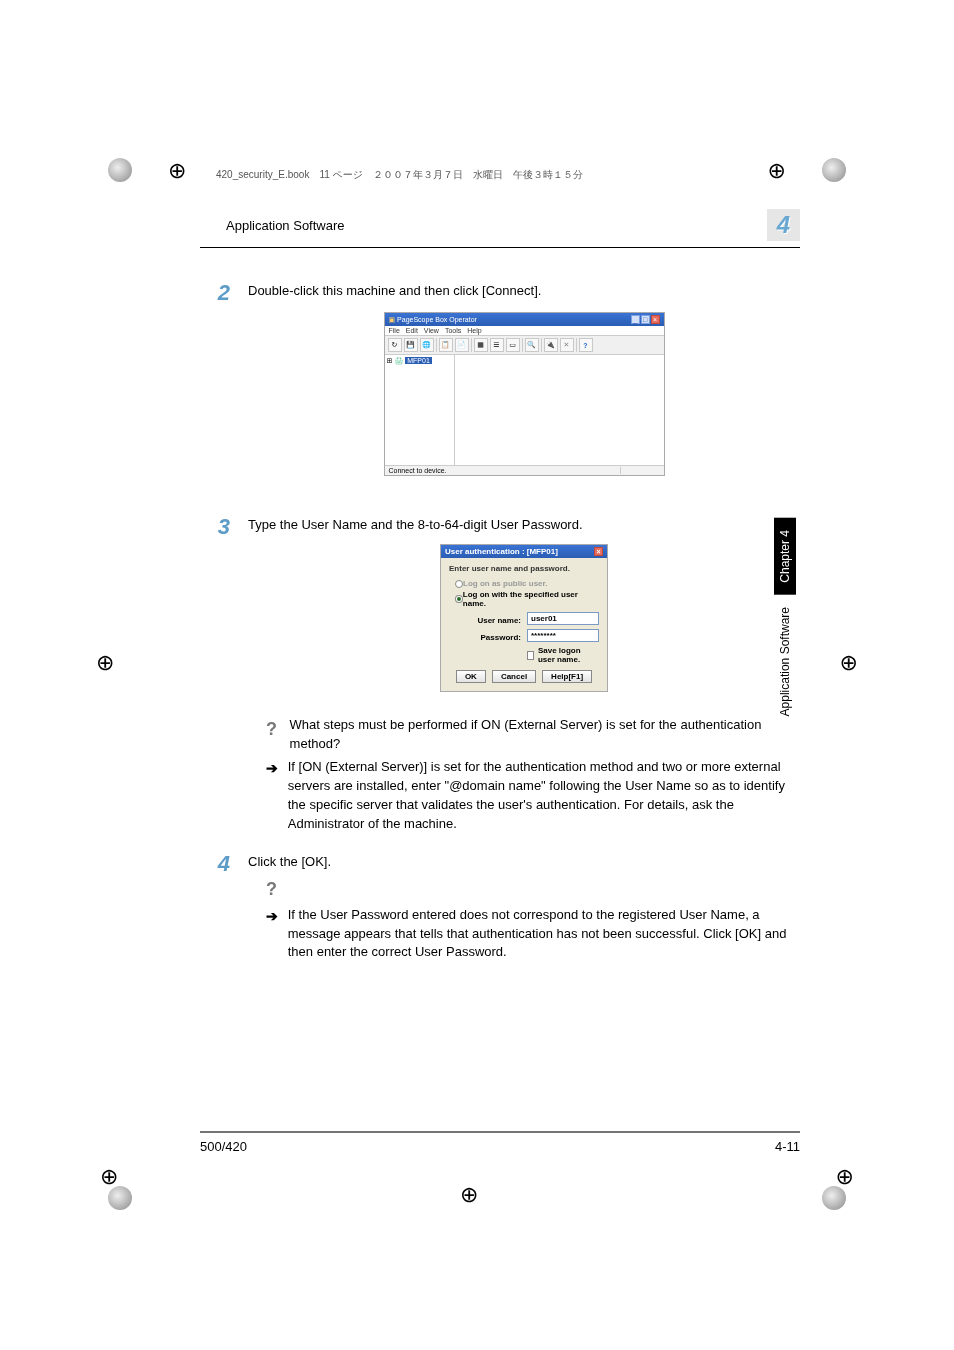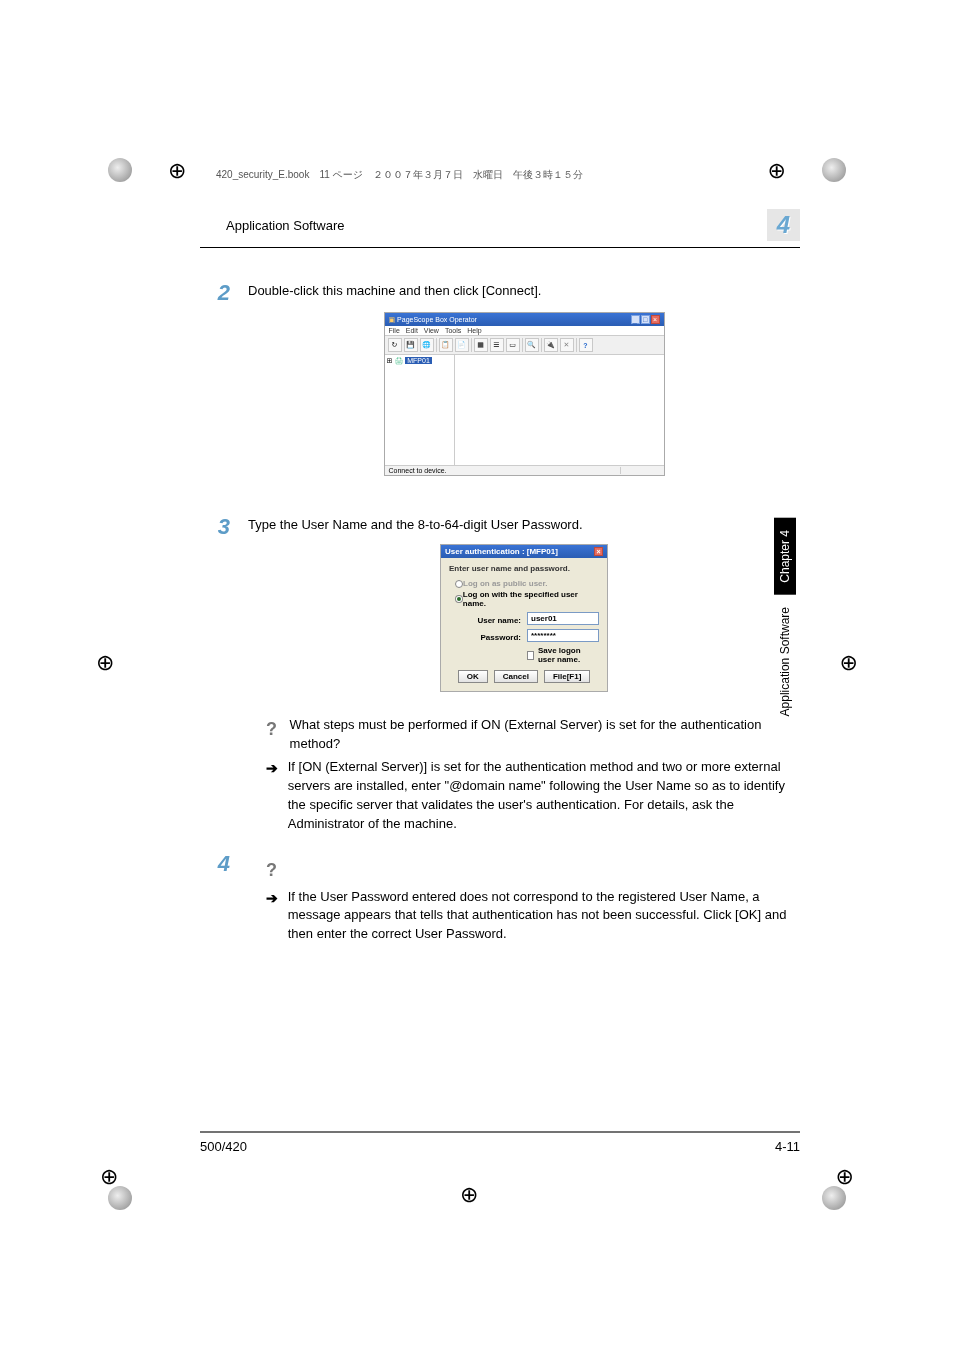--- a/index.html
+++ b/index.html
@@ -330,39 +330,40 @@
             <span class="fldlabel">Password:</span>
             <span class="fldinput">********</span>
           </div>
           <div class="chkrow">
             <span class="chk"></span>
             <span>Save logon user name.</span>
           </div>
           <div class="btnrow">
             <span class="dlgbtn">OK</span>
             <span class="dlgbtn">Cancel</span>
-            <span class="dlgbtn">File[F1]</span>
+            <span class="dlgbtn">Help[F1]</span>
           </div>
         </div>
       </div>
 
       <div class="qa">
         <span class="mark">?</span>
         <span>What steps must be performed if ON (External Server) is set for the authentication method?</span>
       </div>
       <div class="qa">
         <span class="arrow">➔</span>
         <span>If [ON (External Server)] is set for the authentication method and two or more external servers are installed, enter "@domain name" following the User Name so as to identify the specific server that validates the user's authentication. For details, ask the Administrator of the machine.</span>
       </div>
     </div>
   </div>
 
   <div class="step">
     <div class="step-num">4</div>
     <div class="step-body">
+      <div class="step-text">Click the [OK].</div>
       <div class="qa">
         <span class="mark">?</span>
       </div>
       <div class="qa">
         <span class="arrow">➔</span>
         <span>If the User Password entered does not correspond to the registered User Name, a message appears that tells that authentication has not been successful. Click [OK] and then enter the correct User Password.</span>
       </div>
     </div>
   </div>
 </div>

